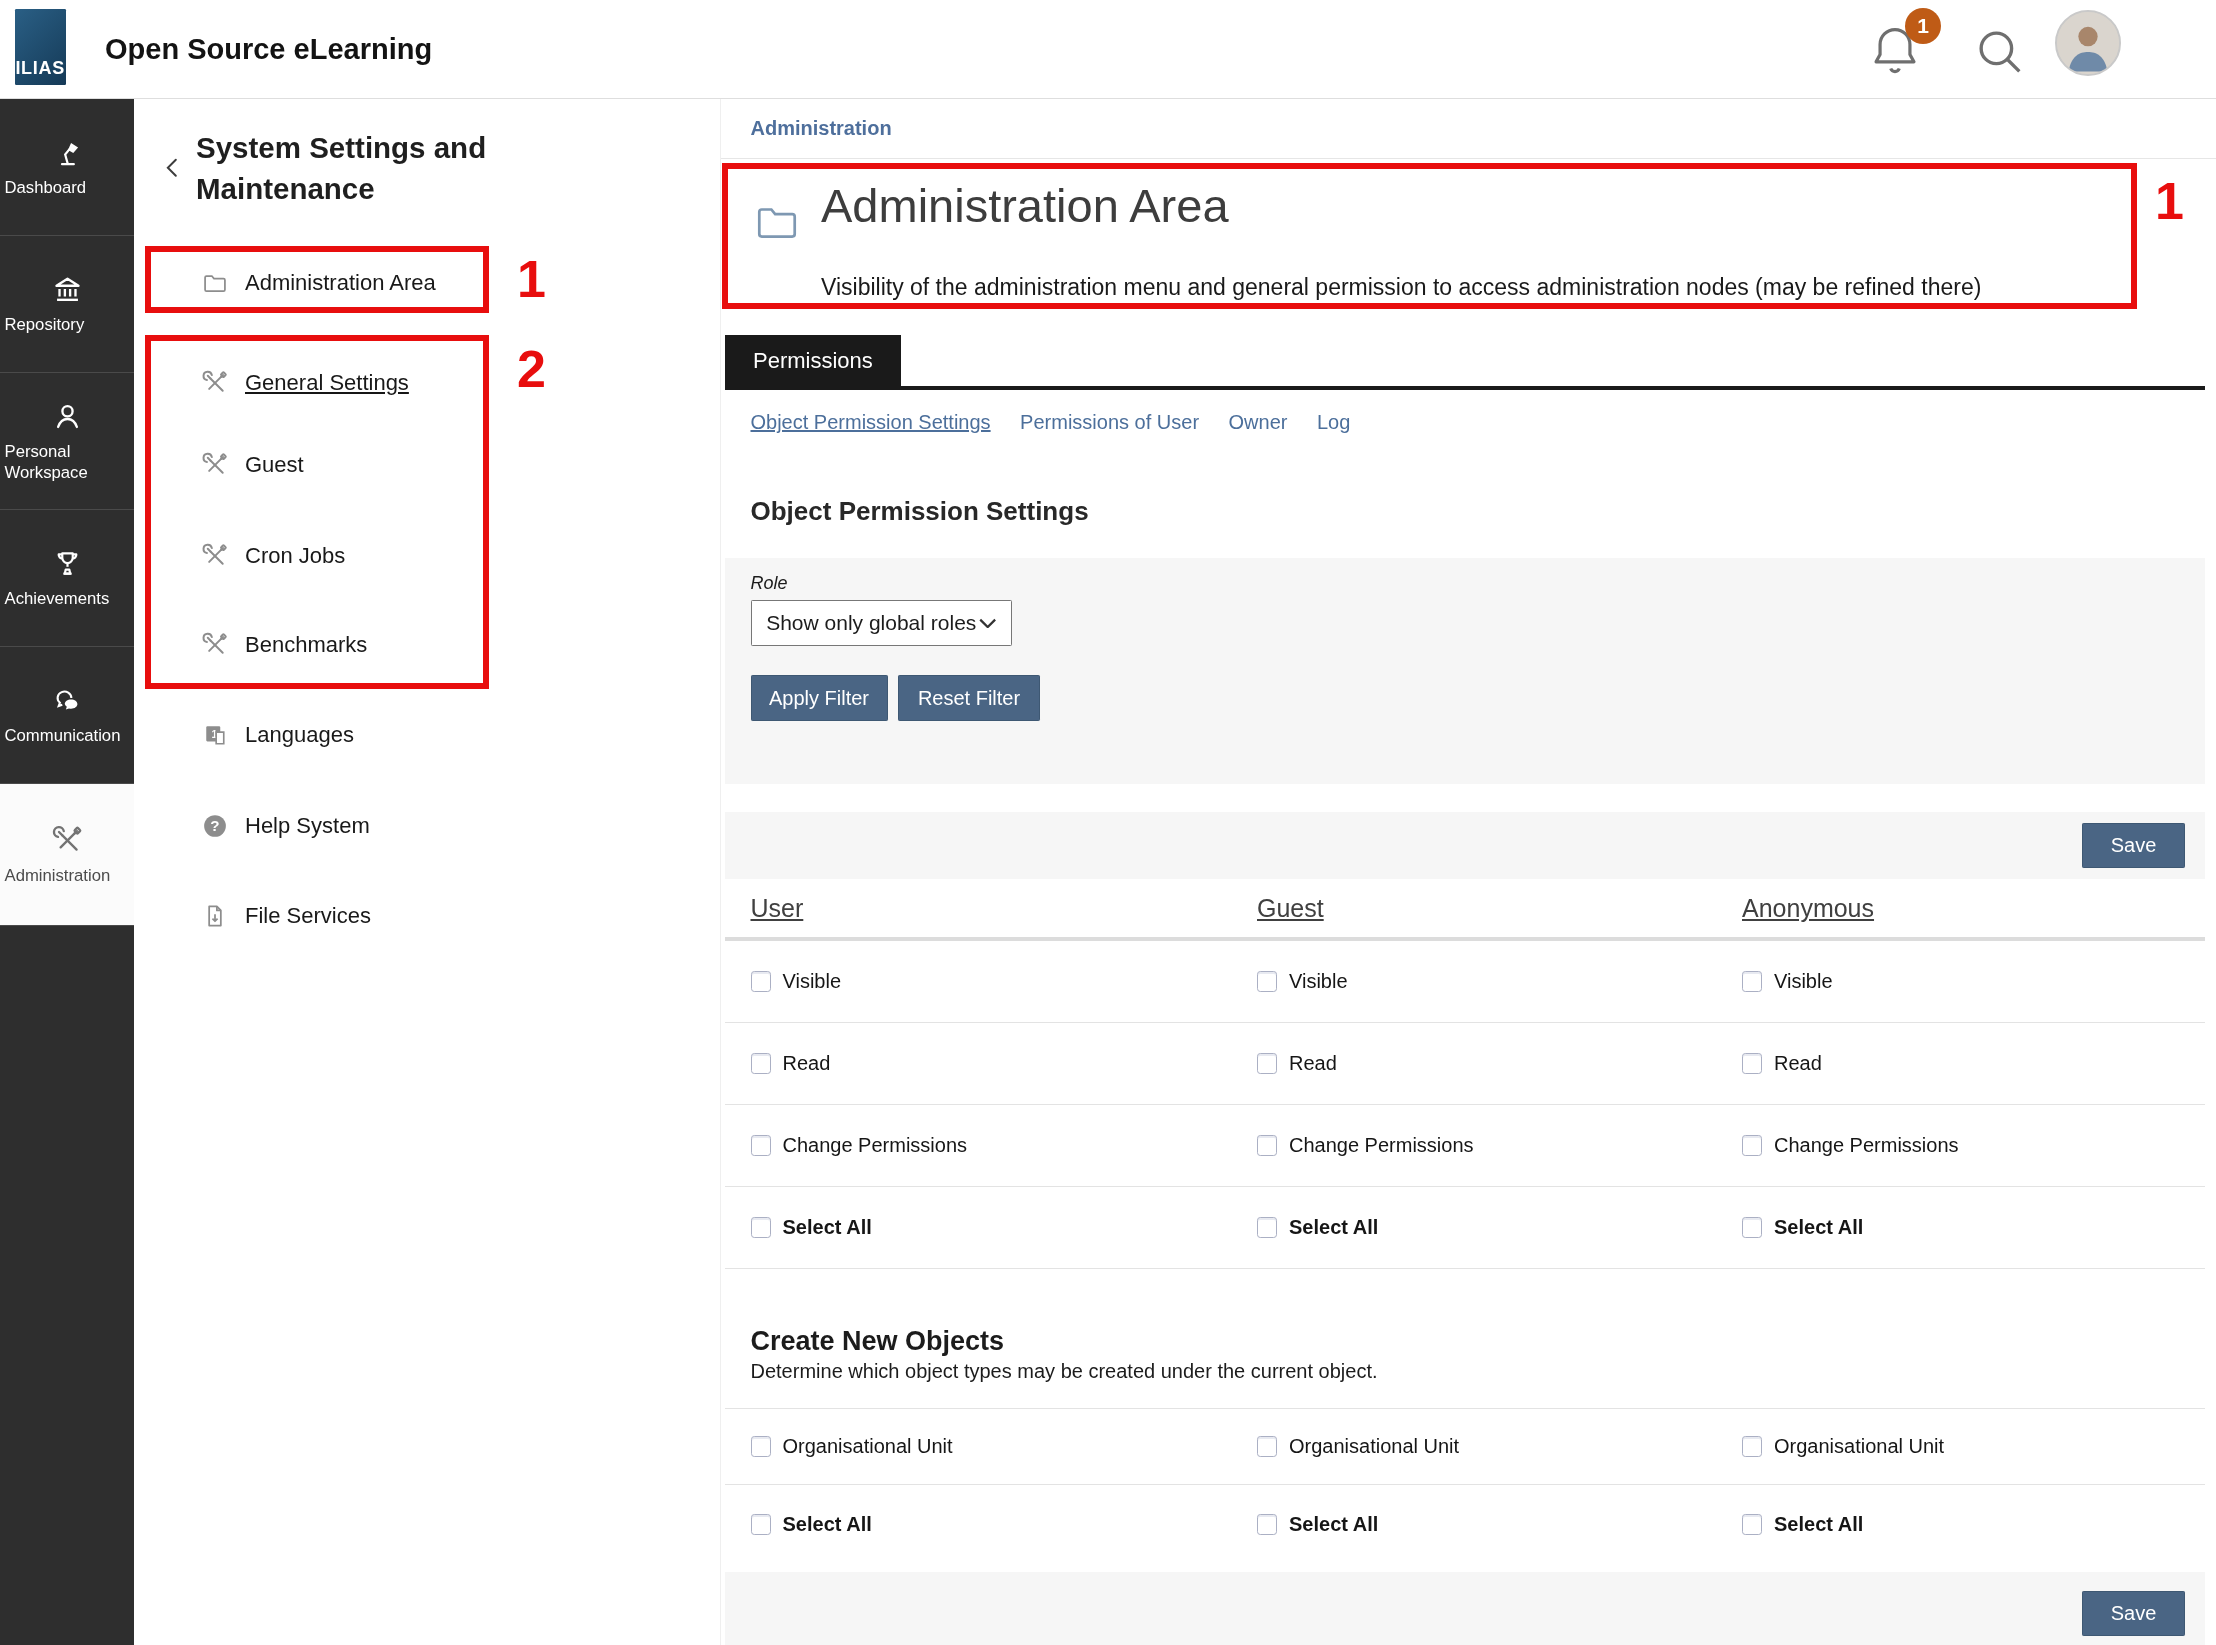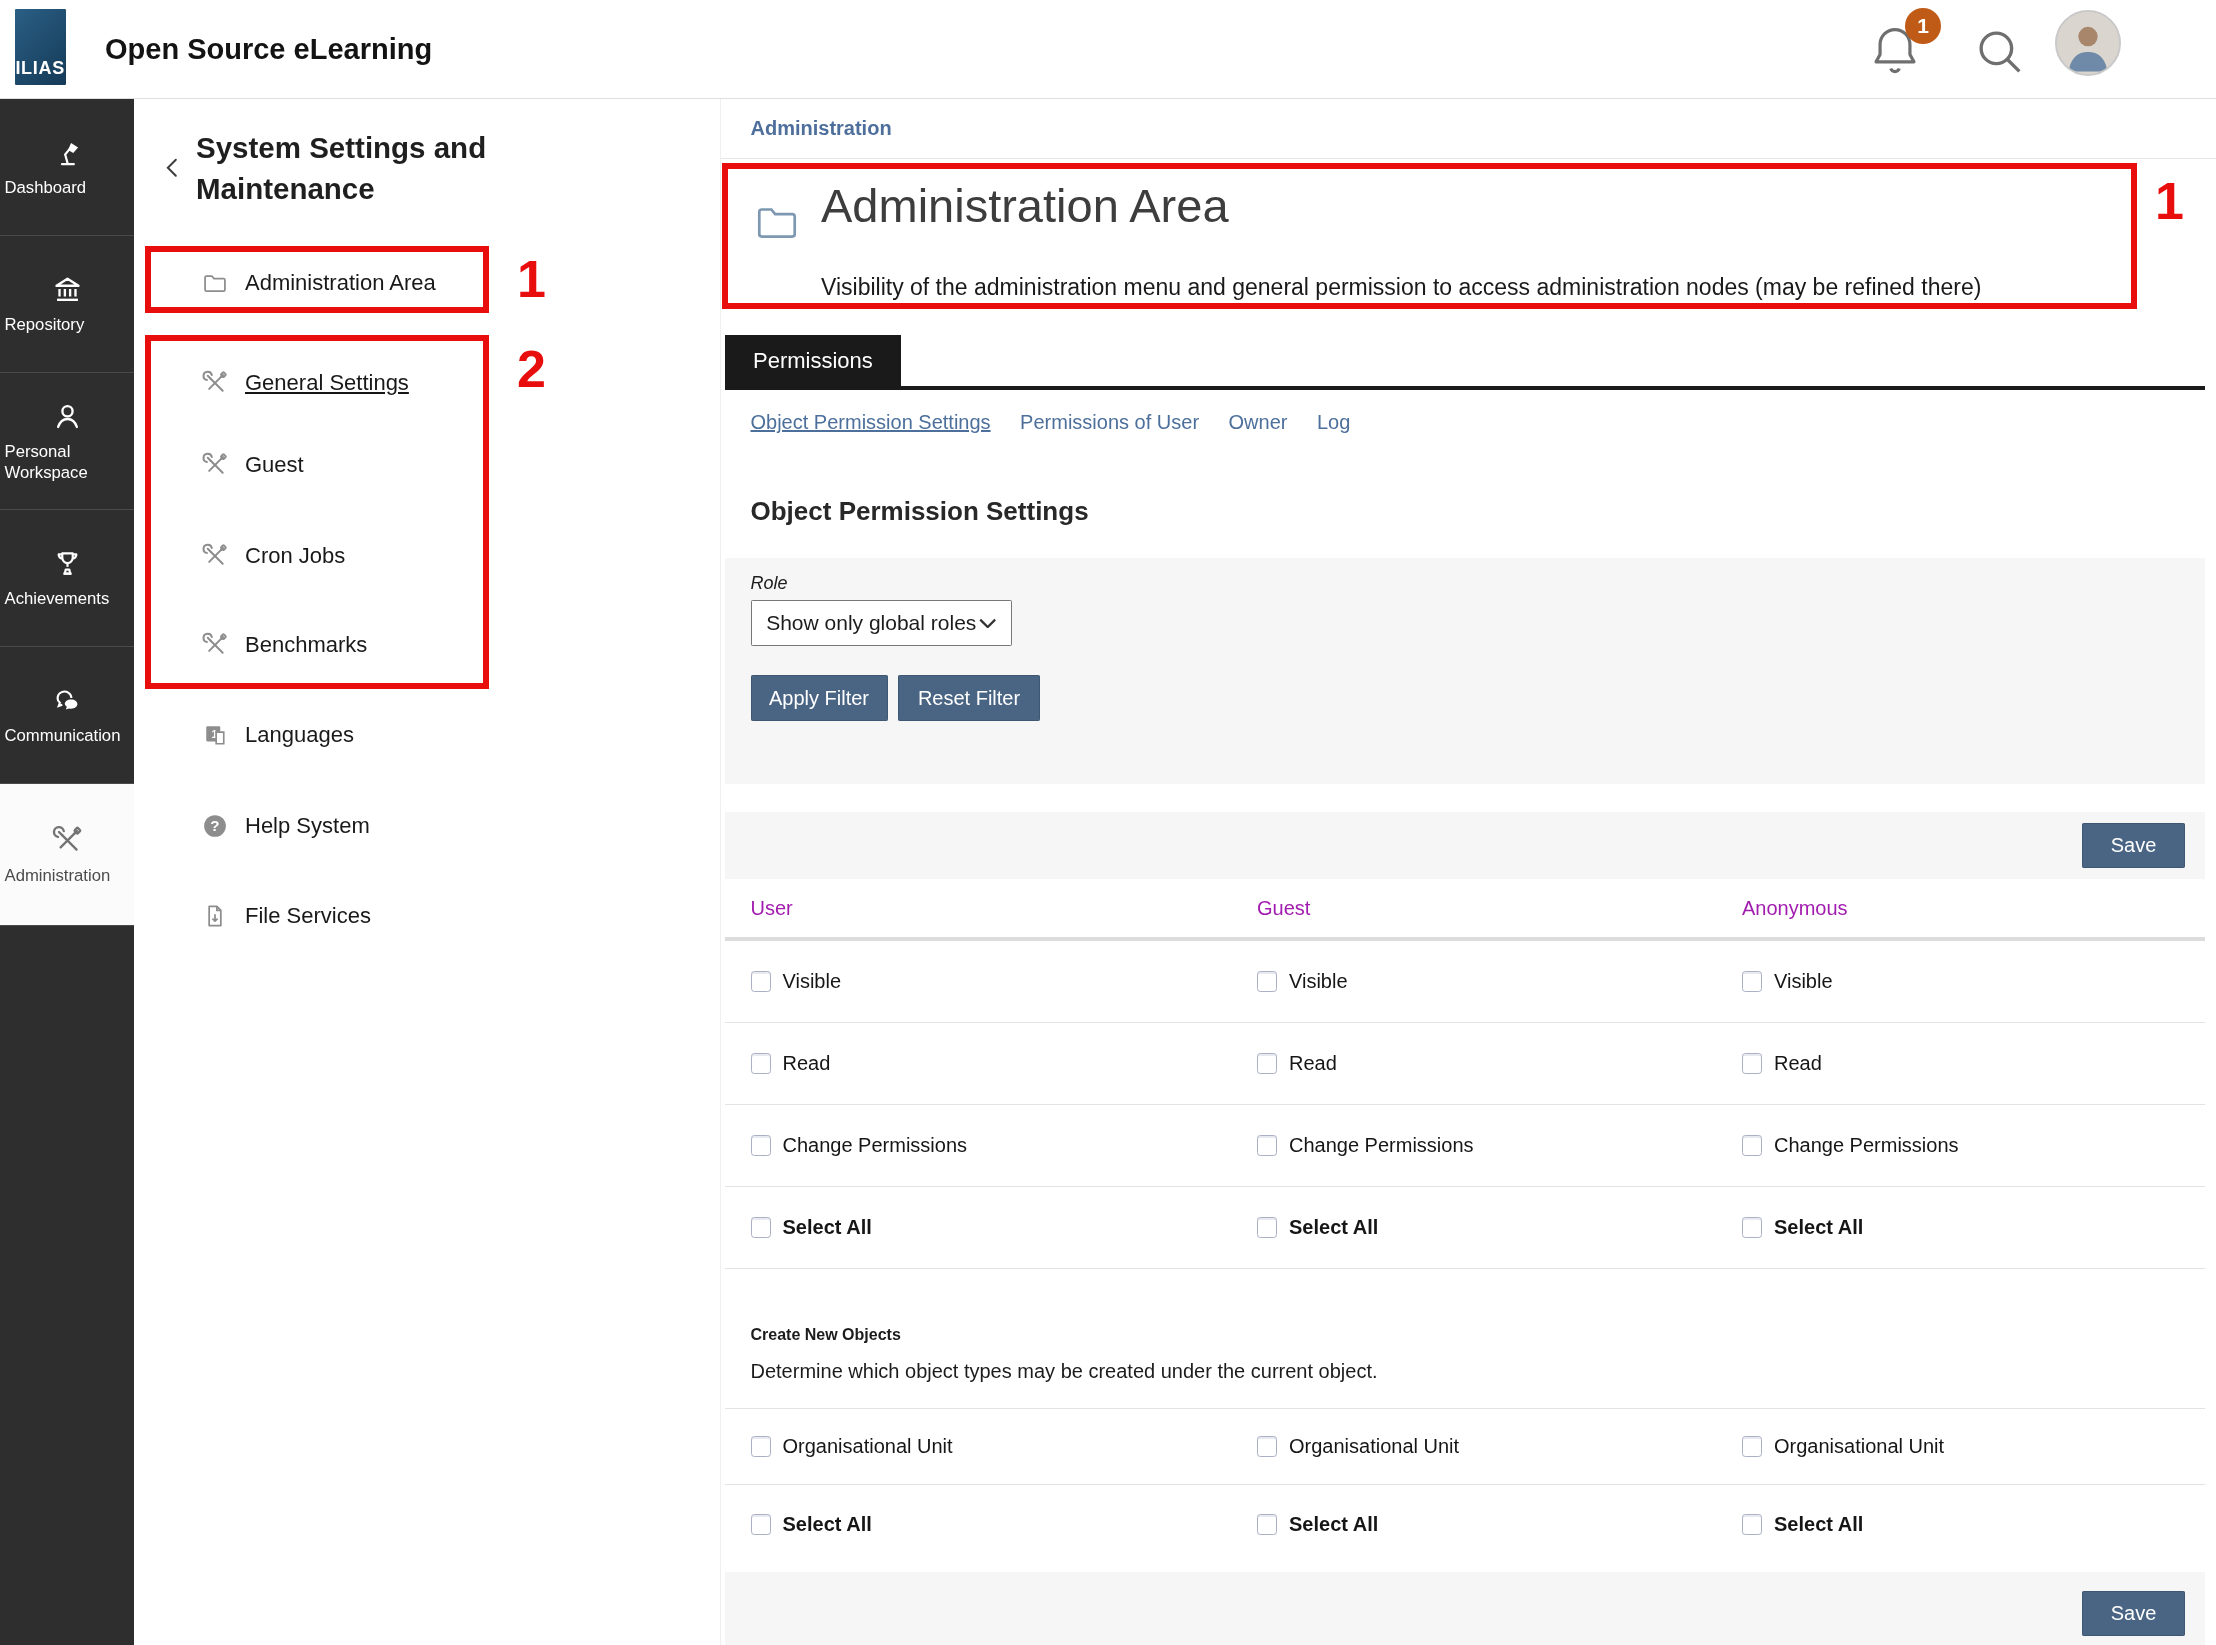--- a/index.html
+++ b/index.html
@@ -58,30 +58,30 @@
 
   .save-bar { position:absolute; left:4px; width:1480px; background:#f6f6f6; }
   #save-bar-top { top:713px; height:67px; }
   #save-bar-bottom { top:1473px; height:74px; }
   .save-btn { position:absolute; right:20px; width:103px; height:45px; }
   #save-btn-top { top:11.4px; }
   #save-btn-bottom { top:19px; }
 
   #perm-table { position:absolute; left:4px; top:780px; width:1480px; }
   .thead { position:relative; height:58px; }
-  .th { position:absolute; top:0; height:58px; display:flex; align-items:center; font-size:20px; color:#a21caf; }
+  .th { position:absolute; top:0; height:58px; display:flex; align-items:center; font-size:25px; color:#404040;text-decoration:underline; }
   .divider { height:4px; background:#dcdcdc; }
   .trow { position:relative; height:82px; border-bottom:0.7px solid #e3e3e3; }
   .col-a { left:25.5px; } .col-b { left:532px; } .col-c { left:1017px; }
   .cell { position:absolute; top:0; height:100%; display:flex; align-items:center; gap:12px; cursor:pointer; }
   .cb { width:20px; height:21.4px; background:#fff; border:1.3px solid #abb0c4; border-radius:3.3px; box-shadow:inset 0 2px 0 rgba(190,195,215,.35); flex:none; cursor:pointer; }
   .cl { font-size:20px; color:#161616; }
   .bold .cl { font-weight:bold; }
 
-  #cno-heading { position:absolute; left:29.5px; top:1227px; font-size:16px; font-weight:bold; color:#1c1c1c; }
+  #cno-heading { position:absolute; left:29.5px; top:1227px; font-size:27px; font-weight:bold; color:#1c1c1c; }
   #cno-desc { position:absolute; left:29.5px; top:1261px; font-size:20px; color:#1c1c1c; }
   #cno-rows { position:absolute; left:4px; top:1309px; width:1480px; border-top:0.7px solid #e3e3e3; }
   #cno-rows .trow { height:76px; }
   #cno-rows .trow.last { height:79px; border-bottom:none; }
 
   
   .ann-box { position:absolute; border:6.7px solid #e80e0e; z-index:20; pointer-events:none; }
   .ann-num { position:absolute; font-size:52px; font-weight:bold; color:#e80e0e; z-index:20; line-height:1; }
 </style>
 </head>

